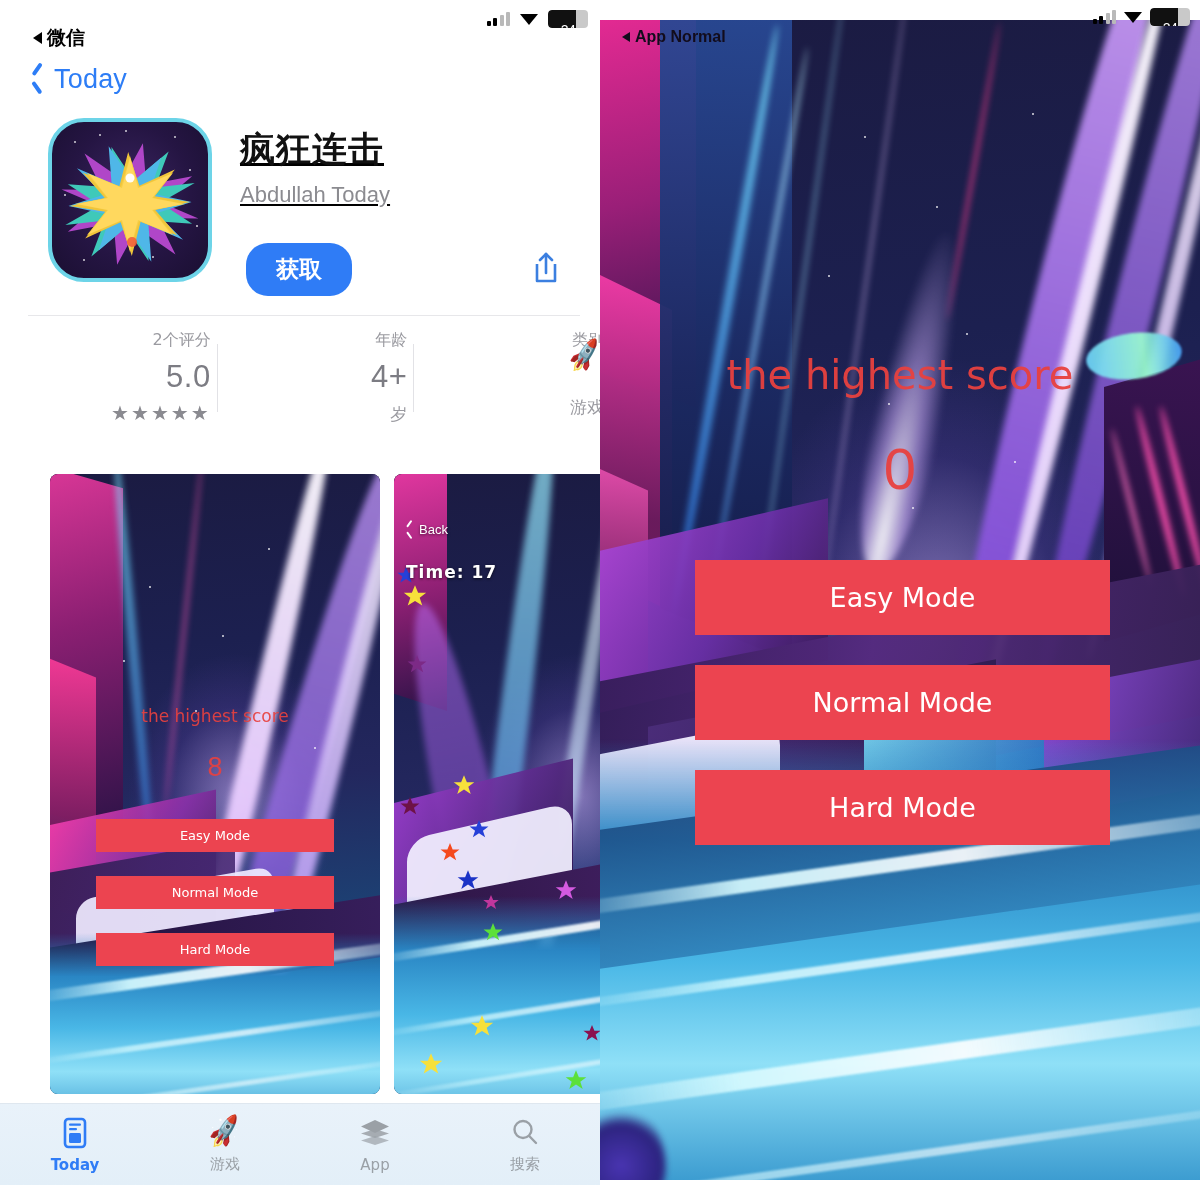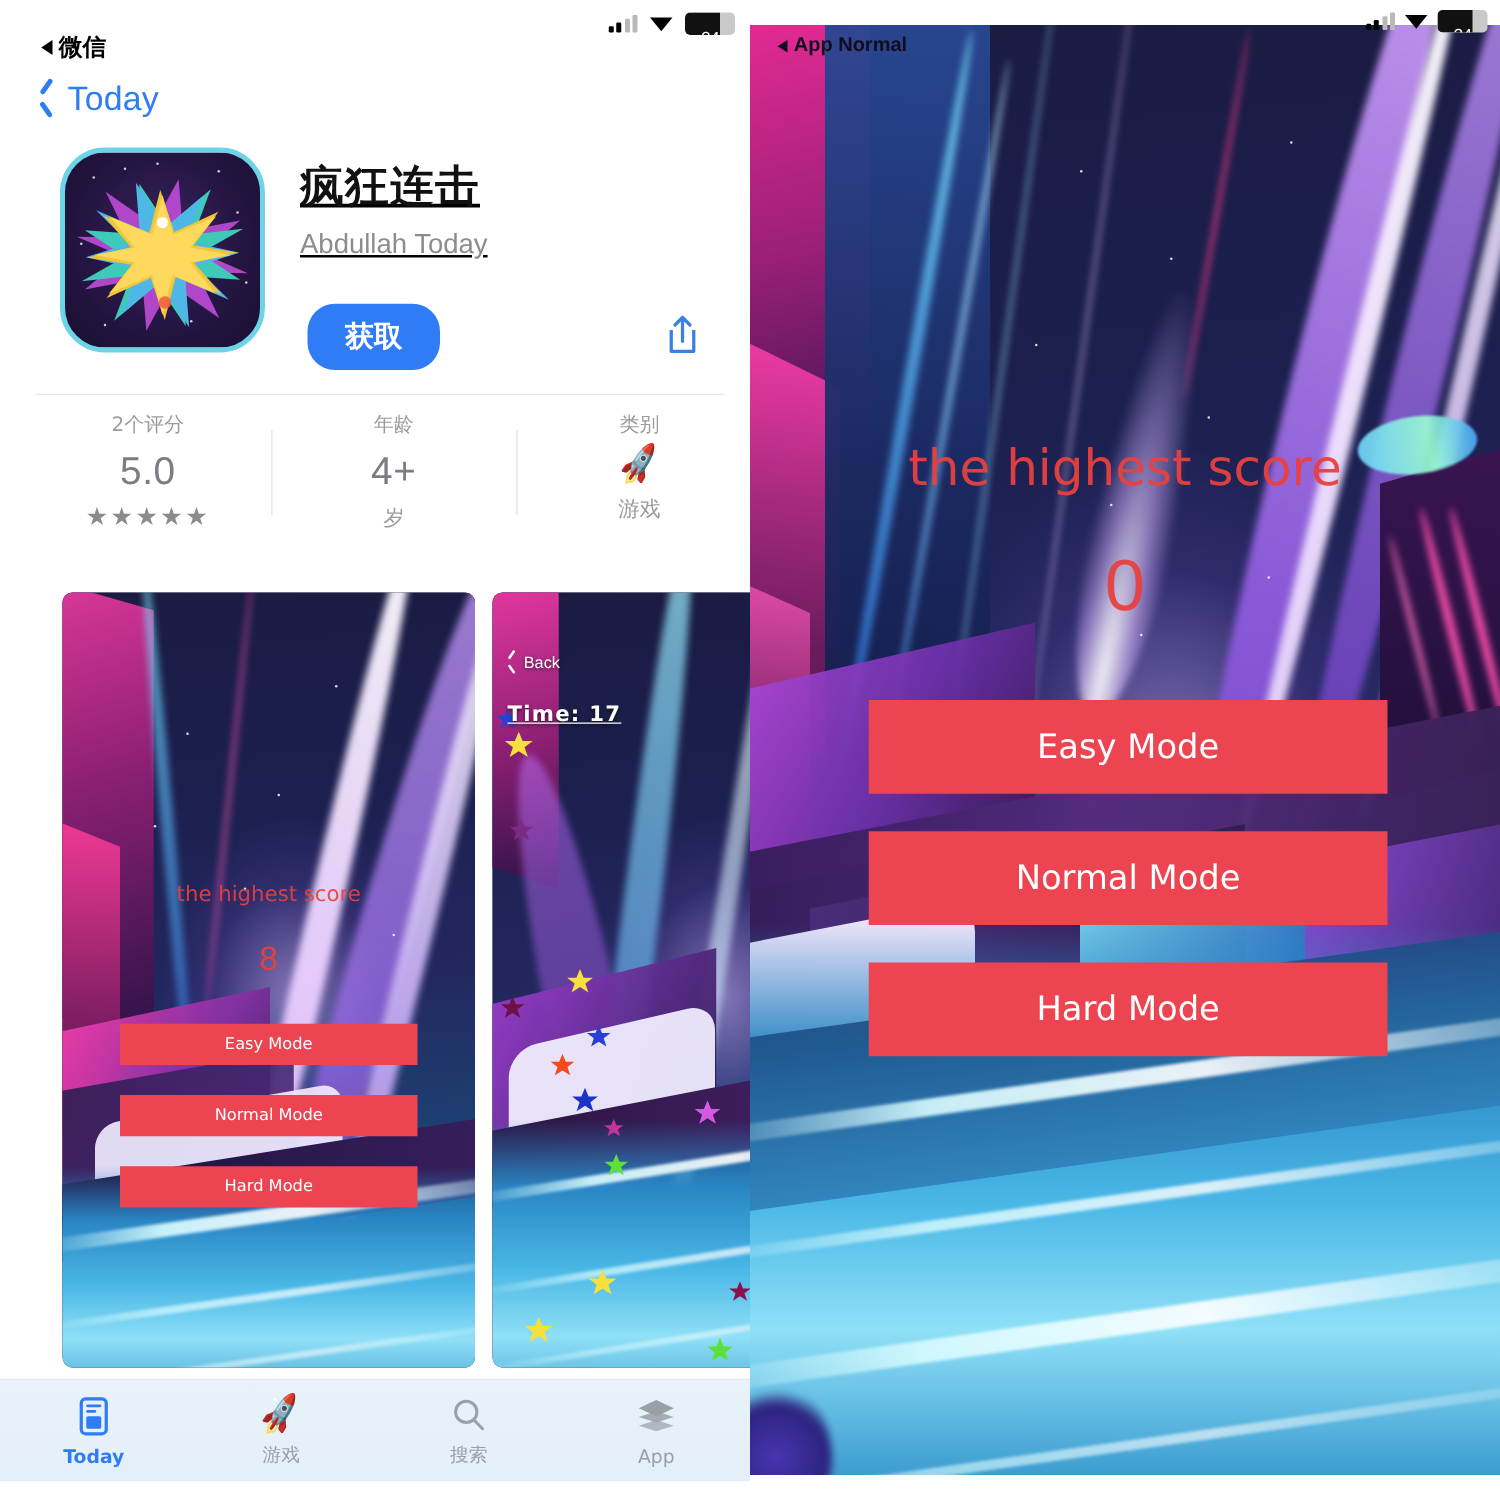--- a/index.html
+++ b/index.html
@@ -122,21 +122,21 @@
 
   
   .hr { position:absolute; left:28px; top:315px; width: 552px; height:1px; background:#e7e7ea; }
 
   
   .info-row {
     position:absolute; top: 330px; left: 20px; width: 590px;
     display:flex;
   }
   .info-cell {
-    flex: 1 1 0; text-align:center; position:relative; padding: 0 6px;
+    flex: 1 1 0; text-align:right; position:relative; padding: 0 6px;
     min-width: 0;
   }
   .info-cell + .info-cell::before {
     content:""; position:absolute; left:0; top: 14px; bottom: 14px; width:1px; background:#e2e2e6;
   }
   .info-label { font-size: 16px; color:#9a9aa0; font-family:"DejaVu Sans",sans-serif; }
   .info-value { font-size: 31px; color:#7c7c83; font-weight:400; margin-top: 8px; letter-spacing:.5px;}
   .info-sub   { font-size: 17px; color:#9a9aa0; margin-top: 8px; font-family:"DejaVu Sans",sans-serif;}
   .stars-row  { font-size: 20px; color:#8a8a90; letter-spacing: 2px; margin-top: 6px;}
   .rocket-ico { font-size: 27px; color:#7c7c83; margin-top: 5px; display:block; transform: rotate(-12deg);}
@@ -223,21 +223,20 @@
   }
   .mini-chev { width:8px;height:14px;position:relative;}
   .mini-chev::before,.mini-chev::after{content:"";position:absolute;left:1px;width:8px;height:2px;background:#fff;border-radius:1px;}
   .mini-chev::before{top:3px;transform:rotate(-55deg);transform-origin:left center;}
   .mini-chev::after{top:8px;transform:rotate(55deg);transform-origin:left center;}
   .shot .timer {
     position:absolute; left: 12px; top: 88px; z-index:5;
     color:#fff; font-size: 17px; font-weight:700; letter-spacing:1px;
     text-shadow: 0 1px 3px rgba(0,0,0,.65);
     font-family:"DejaVu Sans", sans-serif;
-    text-decoration:underline;
   }
   .gstar { position:absolute; z-index:4; }
 
   
   .tabbar {
     position:absolute; left:0; bottom: 15px; width: 600px; height: 82px;
     background: linear-gradient(180deg, #e9f2fa 0%, #e3eff8 100%);
     display:flex; align-items:center;
     border-top: 1px solid #dfe7ef;
   }
@@ -493,36 +492,36 @@
         <div class="tlbl">Today</div>
       </div>
       <div class="tab">
         <div class="tico">
           <span style="font-size:27px;color:#9aa0a6;transform:rotate(-12deg);display:block">🚀</span>
         </div>
         <div class="tlbl">游戏</div>
       </div>
       <div class="tab">
         <div class="tico">
-          <svg width="30" height="30" viewBox="0 0 30 30">
-            <circle cx="13" cy="12.5" r="8.5" fill="none" stroke="#9aa0a6" stroke-width="2.4"></circle>
-            <line x1="19.2" y1="19" x2="26" y2="26" stroke="#9aa0a6" stroke-width="2.4" stroke-linecap="round"></line>
-          </svg>
-        </div>
-        <div class="tlbl">搜索</div>
-      </div>
-      <div class="tab">
-        <div class="tico">
           <svg width="32" height="30" viewBox="0 0 32 30">
             <polygon points="16,2 30,8.5 16,15 2,8.5" fill="#9aa0a6"></polygon>
             <polygon points="16,11 30,15.5 16,20 2,15.5" fill="#9aa0a6" opacity=".85"></polygon>
             <polygon points="16,18 30,22.5 16,27 2,22.5" fill="#9aa0a6" opacity=".7"></polygon>
           </svg>
         </div>
         <div class="tlbl">App</div>
+      </div>
+      <div class="tab">
+        <div class="tico">
+          <svg width="30" height="30" viewBox="0 0 30 30">
+            <circle cx="13" cy="12.5" r="8.5" fill="none" stroke="#9aa0a6" stroke-width="2.4"></circle>
+            <line x1="19.2" y1="19" x2="26" y2="26" stroke="#9aa0a6" stroke-width="2.4" stroke-linecap="round"></line>
+          </svg>
+        </div>
+        <div class="tlbl">搜索</div>
       </div>
     </div>
   </div>
 
   <div class="right-panel">
 
     <div class="rp-canvas">
       <div class="tunnel">
         <div class="sky"></div>
 

